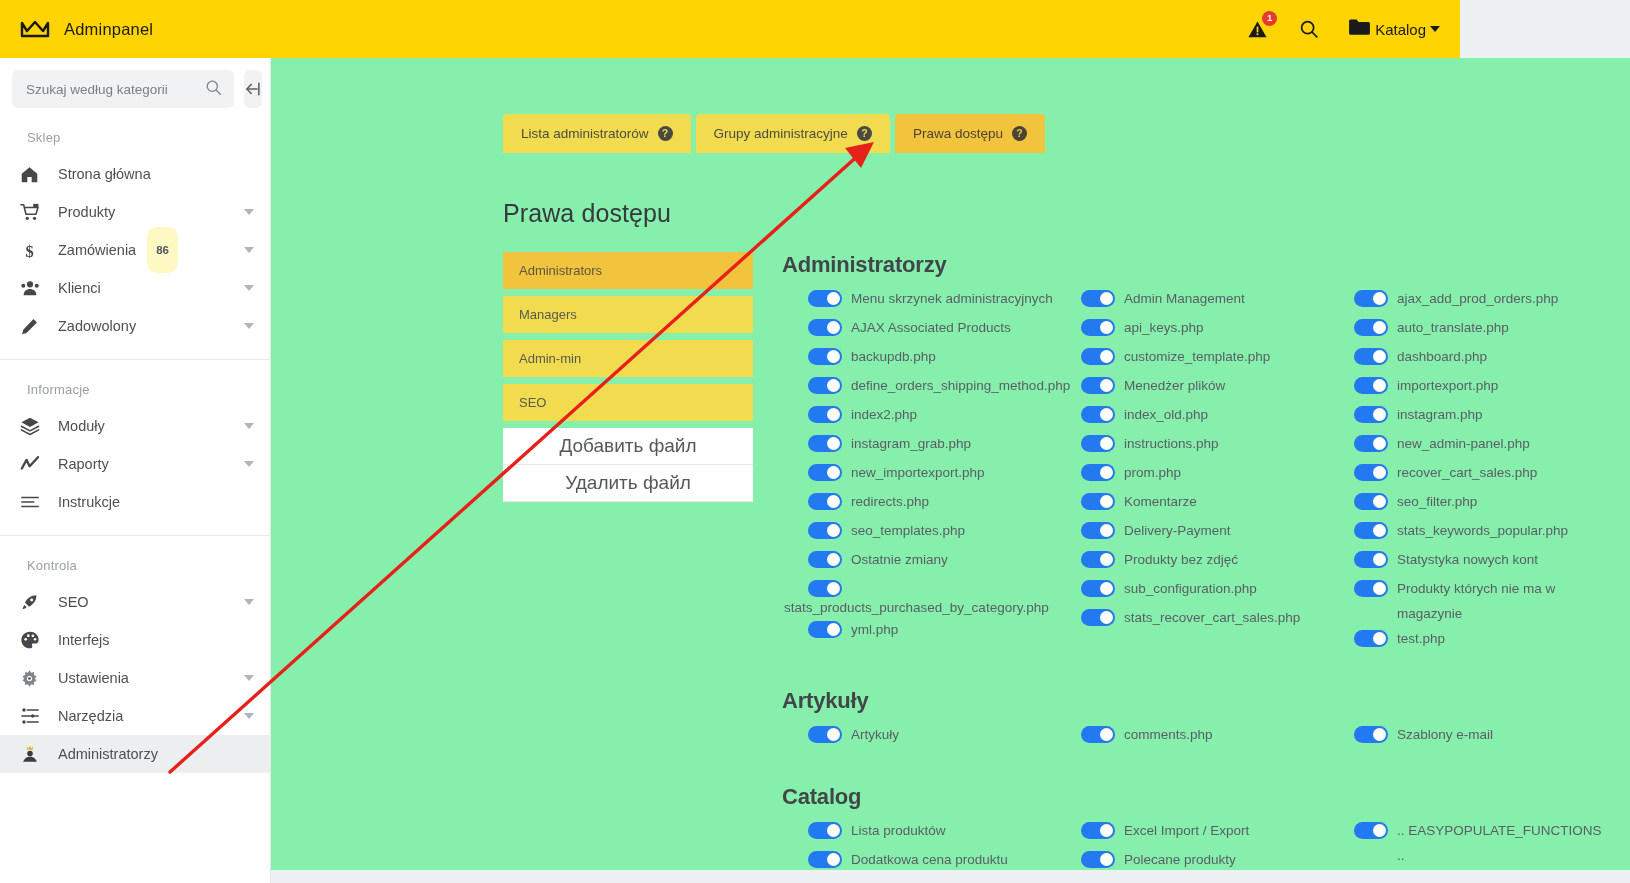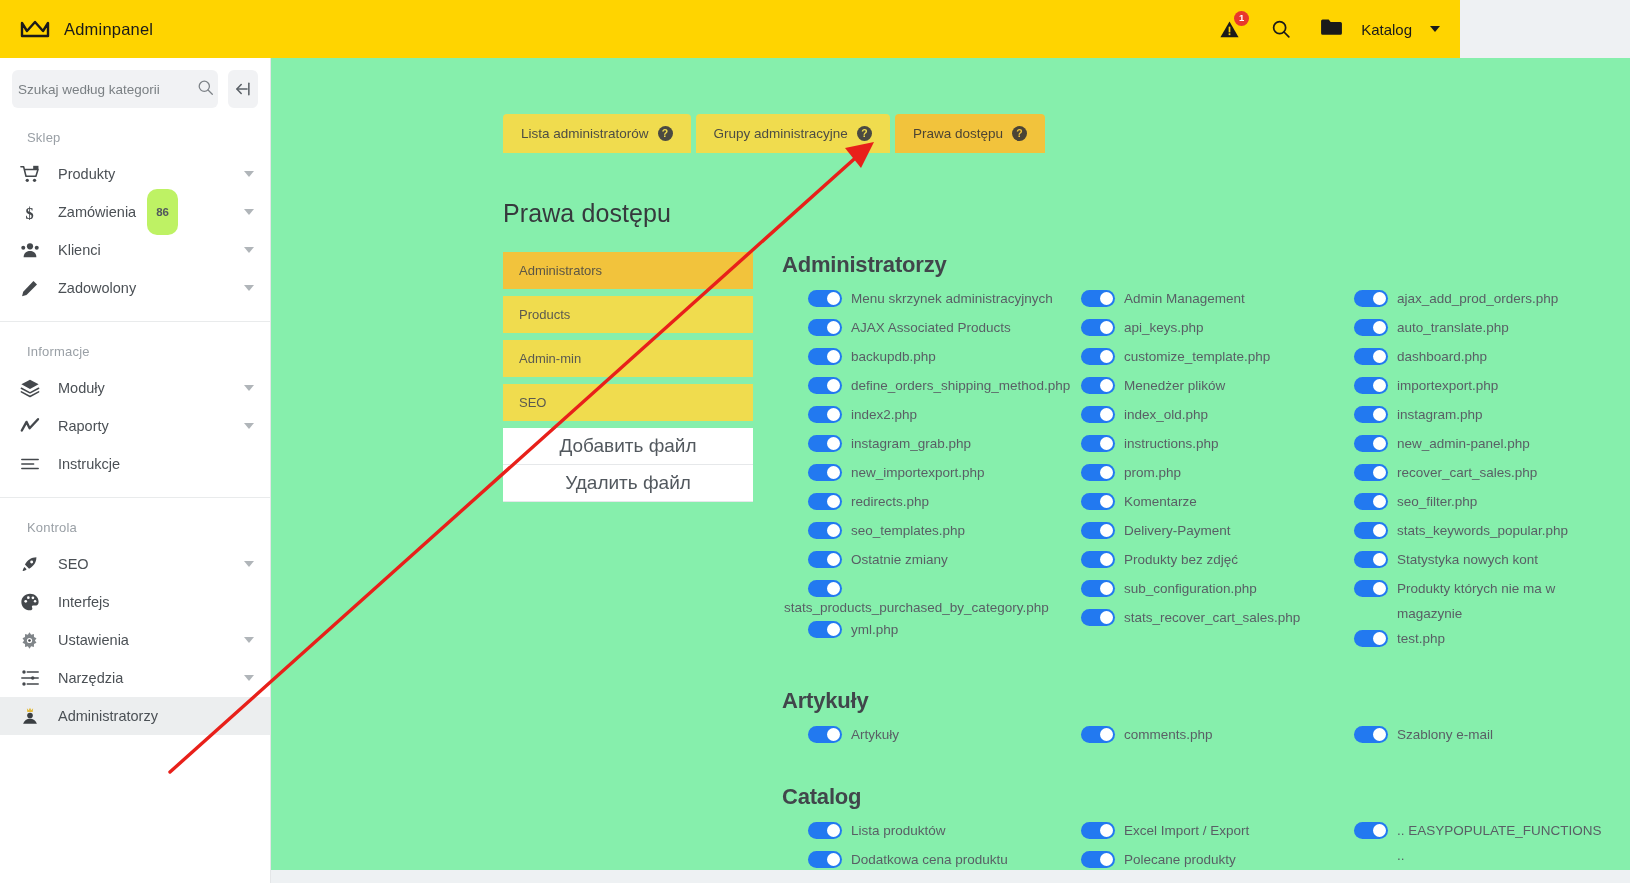--- a/index.html
+++ b/index.html
@@ -29,39 +29,39 @@
     margin-right: 20px;
   }
   .tr-icon { position: relative; width: 26px; height: 26px; display: flex; align-items: center; justify-content: center; cursor: pointer; }
   .badge-dot {
     position: absolute; top: -5px; right: -7px;
     background: #e8392c; color: #fff;
     font-size: 9.5px; line-height: 14px; font-weight: bold;
     min-width: 15px; height: 15px; border-radius: 50%;
     text-align: center;
   }
-  #catalog-menu { display: flex; align-items: center; gap: 18px; cursor: pointer; }
+  #catalog-menu { display: flex; align-items: center; gap: 4px; cursor: pointer; }
   #catalog-menu .cat-label { font-size: 15px; color: #1a1a1a; }
   .caret-dn { width: 0; height: 0; border-left: 5px solid transparent; border-right: 5px solid transparent; border-top: 6px solid #1a1a1a; }
 
   
   #sidebar {
     position: absolute; top: 58px; left: 0;
     width: 271px; height: 825px;
     background: #fff;
     border-right: 1px solid #e4e6e8;
     overflow: hidden;
   }
   #sidebar-search-row {
     display: flex; align-items: center; gap: 10px;
     padding: 12px 12px 0 12px;
   }
   #search-box {
     flex: 1; height: 38px; background: #f1f2f4; border-radius: 6px;
-    display: flex; align-items: center; padding: 0 4px;
+    display: flex; align-items: center; padding: 0 12px;
   }
   #search-box input {
     flex: 1; border: none; outline: none; background: transparent;
     font-family: "Liberation Sans", sans-serif;
     font-size: 13.5px; color: #53595f;
   }
   #search-box input::placeholder { color: #7b8084; }
   #collapse-btn {
     width: 38px; height: 38px; background: #f1f2f4; border-radius: 6px;
     display: flex; align-items: center; justify-content: center; cursor: pointer;
@@ -70,21 +70,21 @@
     font-size: 13px; color: #9aa0a6; padding: 22px 0 10px 20px; letter-spacing: .2px; margin-left: 7px;
   }
   .nav-item {
     display: flex; align-items: center; height: 38px;
     padding: 0 16px 0 20px; cursor: pointer; position: relative;
   }
   .nav-item.active { background: #eceeef; }
   .nav-ico { width: 26px; min-width: 26px; height: 22px; display: flex; align-items: center; justify-content: flex-start; }
   .nav-label { font-size: 14.5px; color: #4b5055; margin-left: 12px; white-space: nowrap; }
   .nav-count {
-    margin-left: 11px; background: #bef264; color: #52585e;
+    margin-left: 11px; background: #fef9c3; color: #52585e;
     font-size: 11.5px; font-weight: bold; border-radius: 10px;
     padding: 17px 9px; line-height: 12px;
   }
   .nav-caret {
     margin-left: auto; width: 0; height: 0;
     border-left: 5px solid transparent; border-right: 5px solid transparent;
     border-top: 6px solid #b0b5b9;
   }
   .nav-divider { height: 1px; background: #e9ebec; margin: 14px 0 0 0; }
 
@@ -232,20 +232,28 @@
         <line x1="14.5" y1="10" x2="3.5" y2="10" stroke="#5a6066" stroke-width="1.7" stroke-linecap="round"></line>
         <polyline points="8,5 3.2,10 8,15" fill="none" stroke="#5a6066" stroke-width="1.7" stroke-linecap="round" stroke-linejoin="round"></polyline>
       </svg>
     </div>
   </div>
 
   <div id="nav-container">
       <div class="nav-section-label">Sklep</div>
       <div class="nav-item">
         <span class="nav-ico">
+          <svg viewBox="0 0 22 22" width="19" height="19">
+            <path d="M2 10 L11 2.5 L20 10 V20 H13.5 V14 H8.5 V20 H2 Z" fill="#44484c"></path>
+          </svg>
+        </span>
+        <span class="nav-label">Strona główna</span>
+      </div>
+      <div class="nav-item">
+        <span class="nav-ico">
           <svg viewBox="0 0 22 22" width="20" height="20">
             <path d="M1 3 H4 L6.6 13.5 H17.5 L19.8 6 H6" stroke="#44484c" fill="none" stroke-width="1.7" stroke-linecap="round" stroke-linejoin="round"></path>
             <circle cx="8" cy="18" r="1.8" fill="#44484c"></circle>
             <circle cx="16" cy="18" r="1.8" fill="#44484c"></circle>
             <rect x="14.5" y="2" width="5.8" height="4" fill="#44484c"></rect>
           </svg>
         </span>
         <span class="nav-label">Produkty</span>
         <span class="nav-caret"></span>
       </div>
@@ -388,21 +396,21 @@
       <div class="tab active">
         <span>Prawa dostępu</span>
         <span class="q-ico">?</span>
       </div>
     </div>
   <h1 id="page-title">Prawa dostępu</h1>
 
   <div id="body-grid">
     <div id="profiles">
         <div class="profile-item active">Administrators</div>
-        <div class="profile-item">Products</div>
+        <div class="profile-item">Managers</div>
         <div class="profile-item">Admin-min</div>
         <div class="profile-item">SEO</div>
         <div class="profile-btn">Добавить файл</div>
         <div class="profile-btn">Удалить файл</div>
       </div>
     <div id="perm-area">
         <div class="perm-group-title">Administratorzy</div>
         <div class="perm-cols">
           <div class="perm-col">
             <div class="perm-row">

